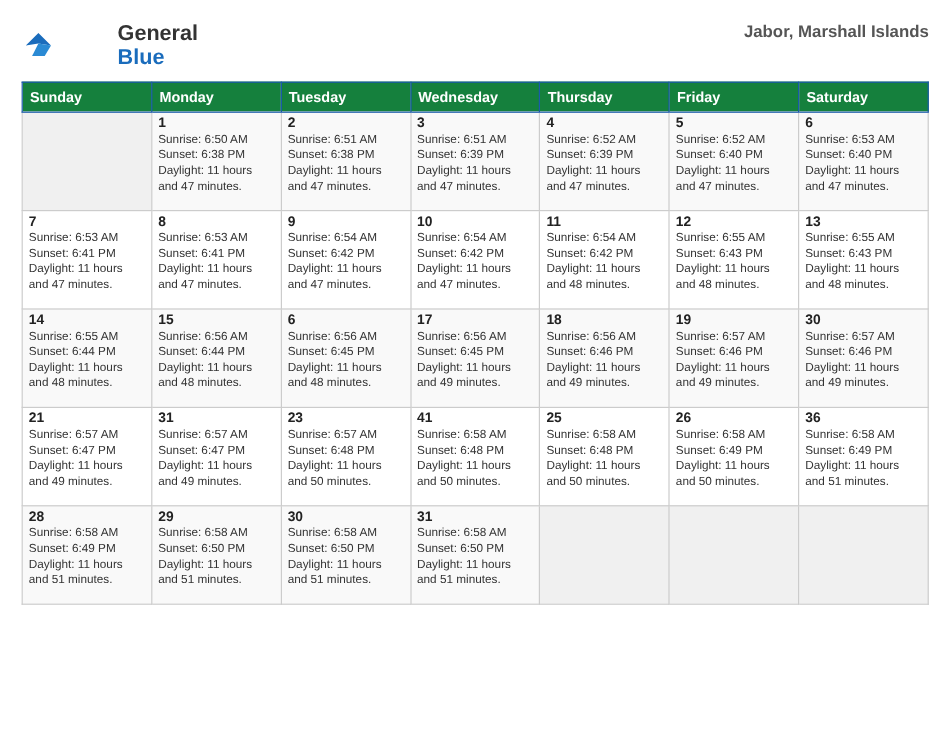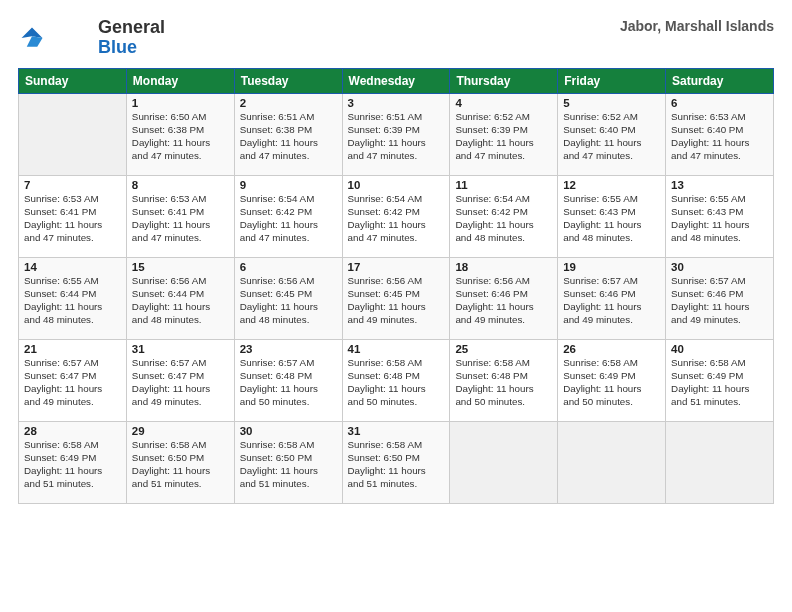--- a/index.html
+++ b/index.html
@@ -291,21 +291,21 @@
 Sunset: 6:48 PM
 Daylight: 11 hours and 50 minutes.</div>
           </td>
           <td>
             <div class="day-num">26</div>
             <div class="day-info" style="white-space: pre-line;">Sunrise: 6:58 AM
 Sunset: 6:49 PM
 Daylight: 11 hours and 50 minutes.</div>
           </td>
           <td>
-            <div class="day-num">40</div>
+            <div class="day-num">36</div>
             <div class="day-info" style="white-space: pre-line;">Sunrise: 6:58 AM
 Sunset: 6:49 PM
 Daylight: 11 hours and 51 minutes.</div>
           </td>
         </tr>
         <tr>
           <td>
             <div class="day-num">28</div>
             <div class="day-info" style="white-space: pre-line;">Sunrise: 6:58 AM
 Sunset: 6:49 PM

